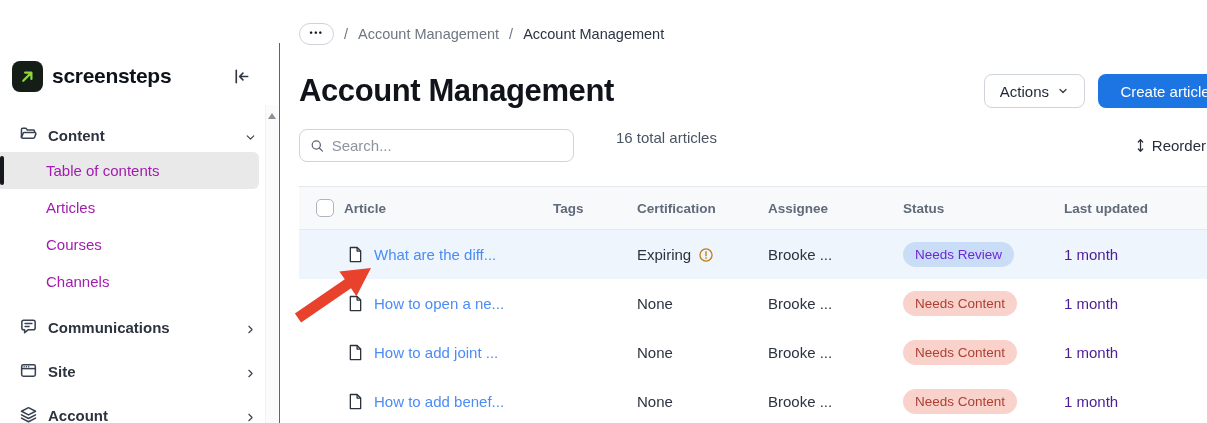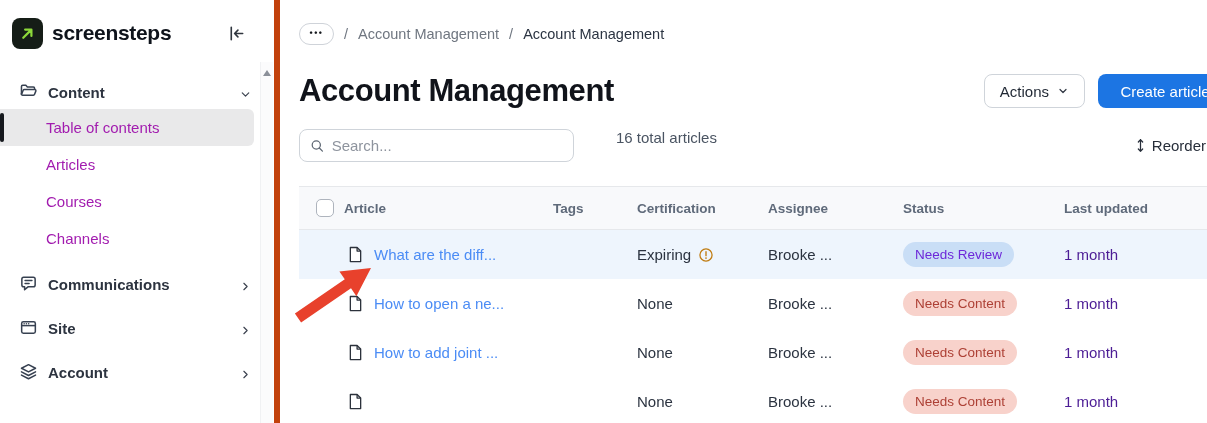--- a/index.html
+++ b/index.html
@@ -1,21 +1,21 @@
 <!DOCTYPE html>
 <html><head>
 <meta charset="utf-8">
 <style>
   * { margin:0; padding:0; box-sizing:border-box; }
   html,body { width:1207px; height:423px; overflow:hidden; background:#fff;
     font-family:"Liberation Sans","DejaVu Sans",sans-serif; color:#1f2430; }
   .app { display:flex; width:1207px; height:423px; position:relative; }
 
   
-  .sidebar { width:280px; flex:0 0 280px; border-right:6px solid #c2410c; position:relative; }
+  .sidebar { width:280px; flex:0 0 280px; border-right:1px solid #c2410c; position:relative;margin-top:43px; }
   .logo-row { display:flex; align-items:center; padding:16px 14px 0 12px; height:50px; }
   .logo-mark { width:31px; height:31px; background:#151d17; border-radius:8px;
     display:flex; align-items:center; justify-content:center; flex:0 0 31px; }
   .logo-text { font-size:21px; font-weight:700; color:#0e131b; margin-left:9px; letter-spacing:-0.3px; }
   .collapse-btn { margin-left:auto; cursor:pointer; display:flex; align-items:center; margin-right:14px; }
   .nav { margin-top:15px; }
   .nav-top { display:flex; align-items:flex-end; height:44px; padding:0 22px 8px 19px; cursor:pointer; }
   .nav-top .nav-label { font-size:15px; font-weight:700; color:#2d3440; margin-left:10px; }
   .nav-top .chev { margin-left:auto; display:flex; }
   .nav-sub { display:flex; align-items:center; height:37px; padding-left:46px; font-size:15px;
@@ -280,20 +280,21 @@
         <span class="updated-cell">1 month</span>
       </div>
 
       <div class="tgrid trow">
         <span></span>
         <span class="article-cell">
           <svg class="ic" width="15" height="17" viewBox="0 0 16 18">
             <path d="M2.5 1.5 h7.2 l3.8 3.8 V16.5 H2.5 z" stroke="#2c323c" stroke-width="1.4" fill="#fff" stroke-linejoin="round"></path>
             <path d="M9.7 1.5 v3.8 h3.8" stroke="#2c323c" stroke-width="1.4" fill="none" stroke-linejoin="round"></path>
           </svg>
+          <span class="article-link">How to add benef...</span>
         </span>
         <span></span>
         <span class="cert-cell">
             <span>None</span>
           </span>
         <span class="assignee-cell">Brooke ...</span>
         <span><span class="badge" data-status="content">Needs Content</span></span>
         <span class="updated-cell">1 month</span>
       </div>
     </div>

